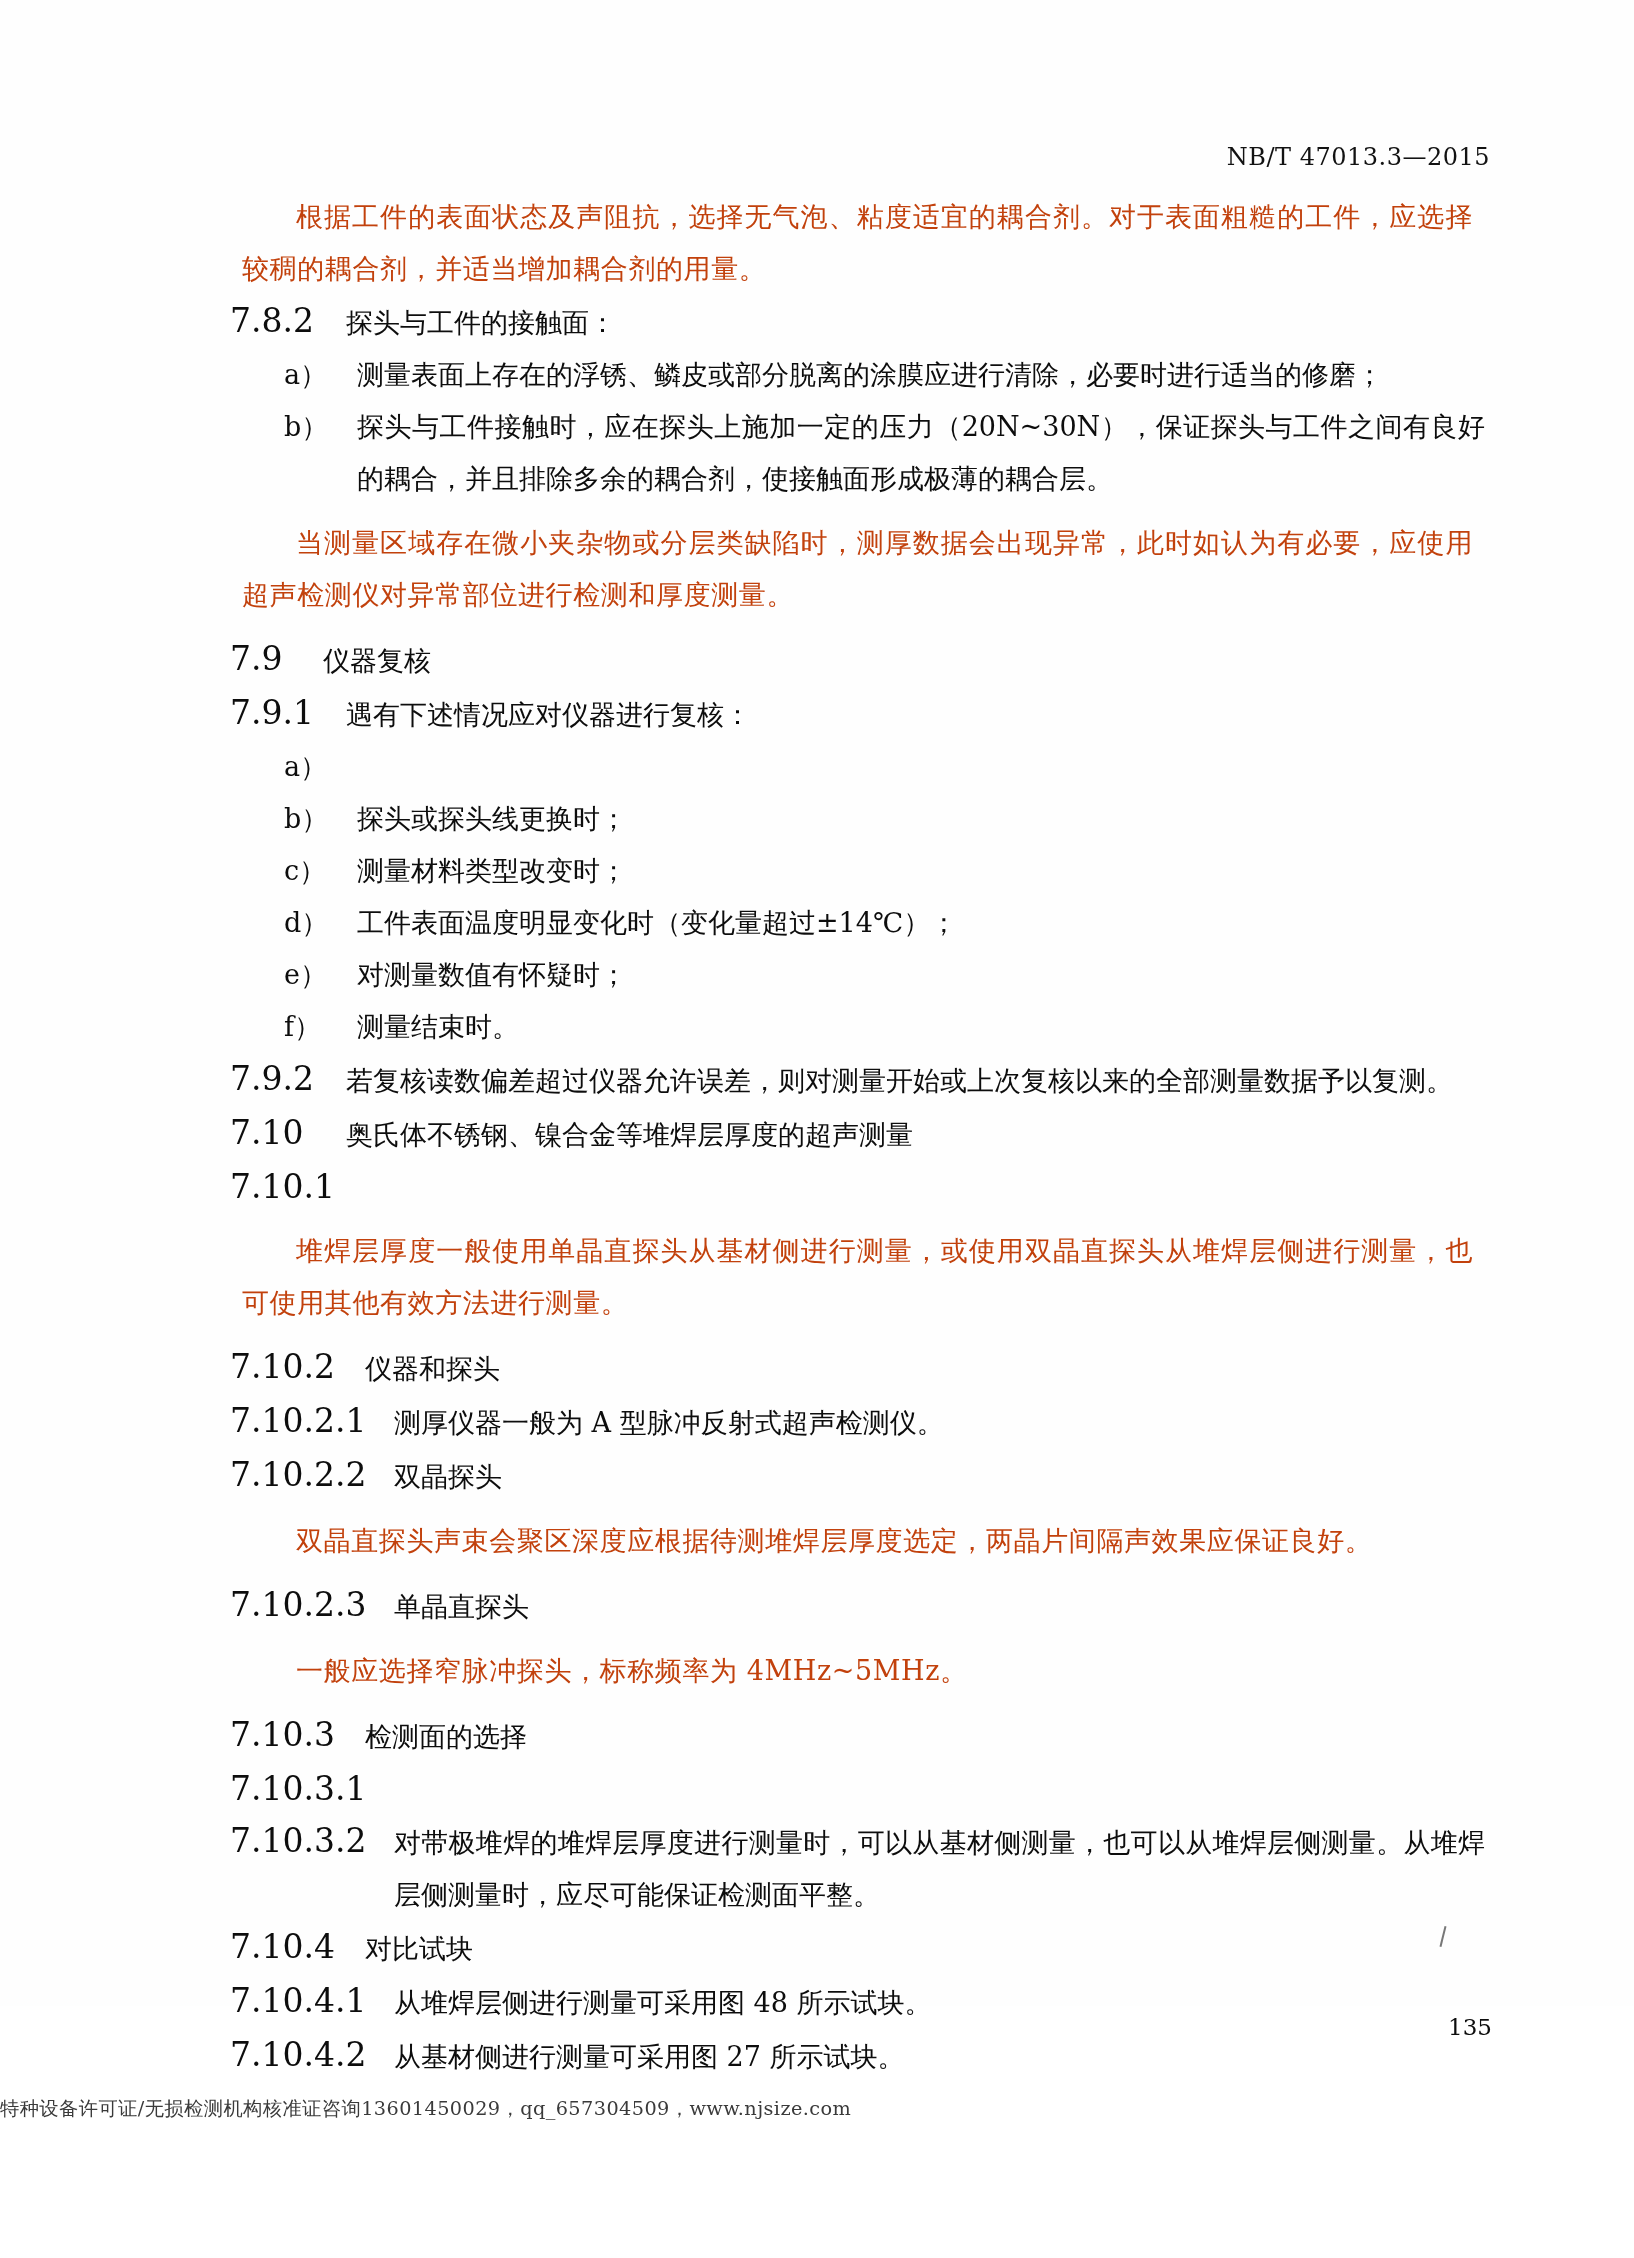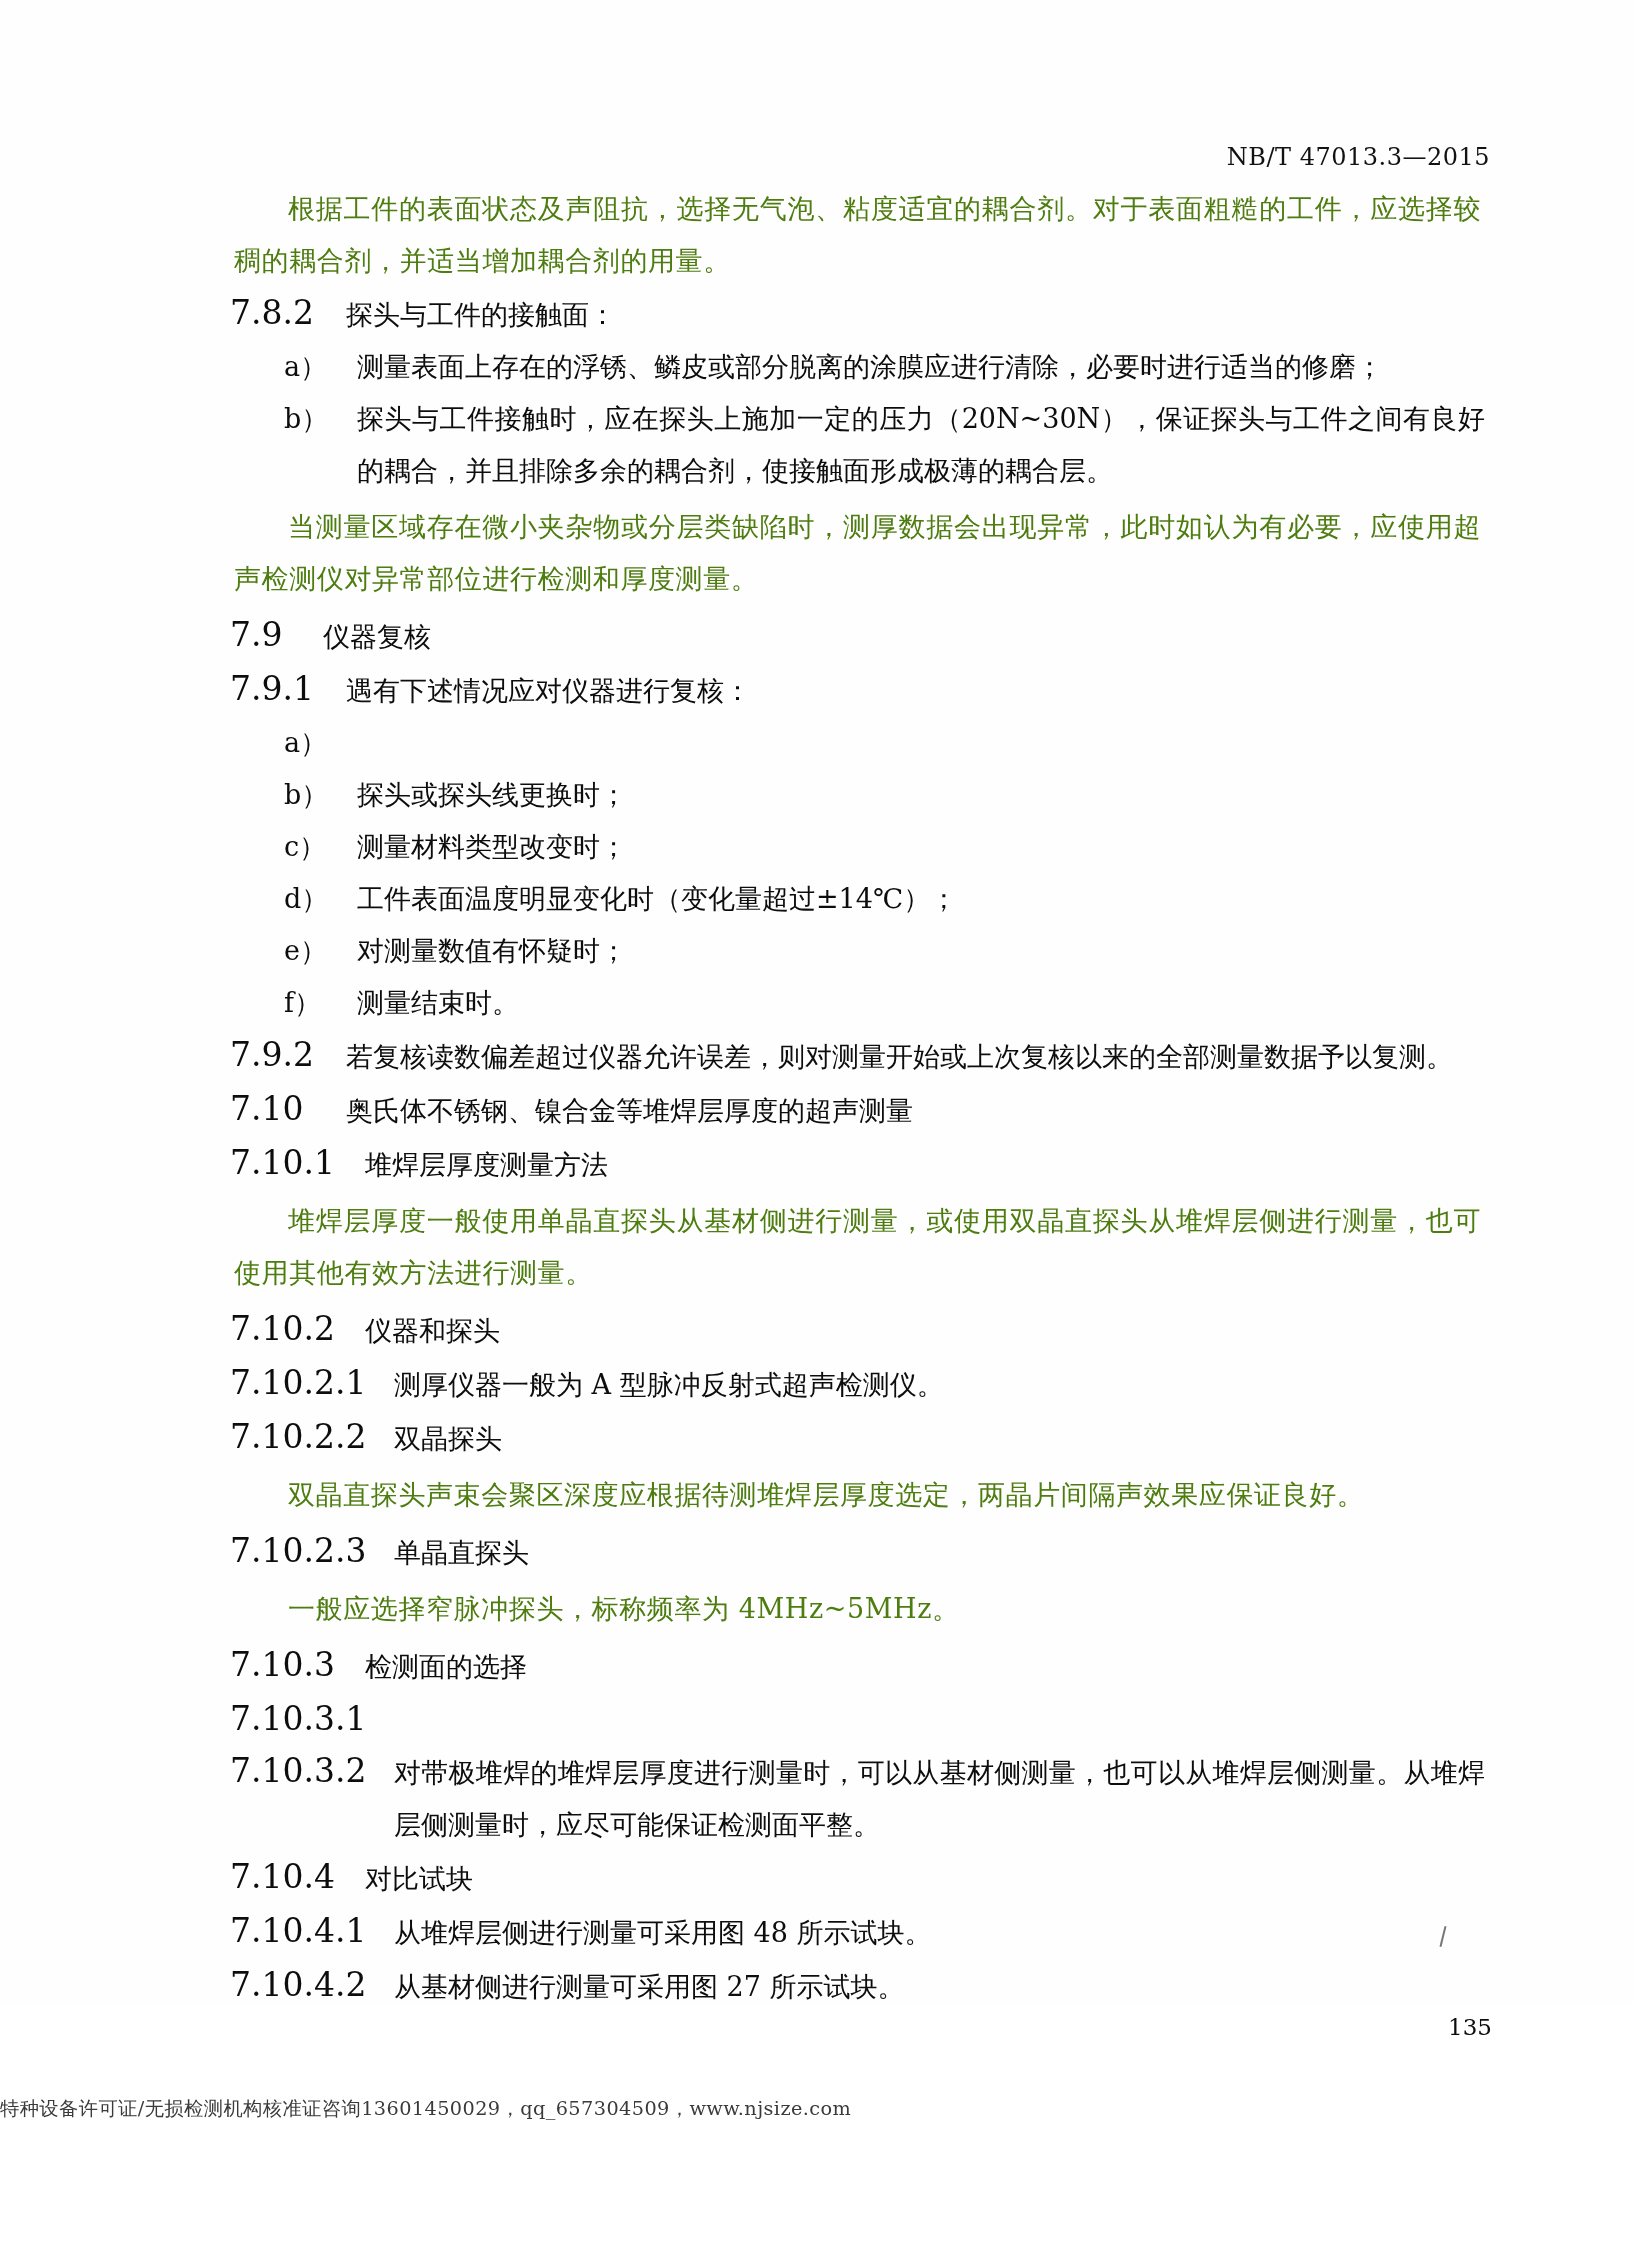--- a/index.html
+++ b/index.html
@@ -30,26 +30,26 @@
     font-family: "DejaVu Serif", "Liberation Serif", serif;
     color: #121212;
   }
   .content {
     position: absolute;
     top: 179px;
     left: 230px;
     width: 1255px;
   }
   p {
-    margin: 4px;
+    margin: 12px;
     font-size: 27px;
     line-height: 52px;
     text-align: justify;
     text-justify: inter-ideograph;
-    color: #4d7c0f;
+    color: #c2410c;
     letter-spacing: 0.6px;
   }
   .indent-body {
     text-indent: 54px;
   }
   .clause {
     display: flex;
     align-items: baseline;
   }
   .clause .num {
@@ -187,21 +187,20 @@
       <span class="txt">若复核读数偏差超过仪器允许误差，则对测量开始或上次复核以来的全部测量数据予以复测。</span>
     </div>
 
     <div class="clause">
       <span class="num num-w2">7.10</span>
       <span class="txt">奥氏体不锈钢、镍合金等堆焊层厚度的超声测量</span>
     </div>
 
     <div class="clause">
       <span class="num num-w3">7.10.1</span>
-      <span class="txt">堆焊层厚度测量方法</span>
     </div>
     <p class="indent-body">堆焊层厚度一般使用单晶直探头从基材侧进行测量，或使用双晶直探头从堆焊层侧进行测量，也可使用其他有效方法进行测量。</p>
 
     <div class="clause">
       <span class="num num-w3">7.10.2</span>
       <span class="txt">仪器和探头</span>
     </div>
 
     <div class="clause">
       <span class="num num-w4">7.10.2.1</span>

